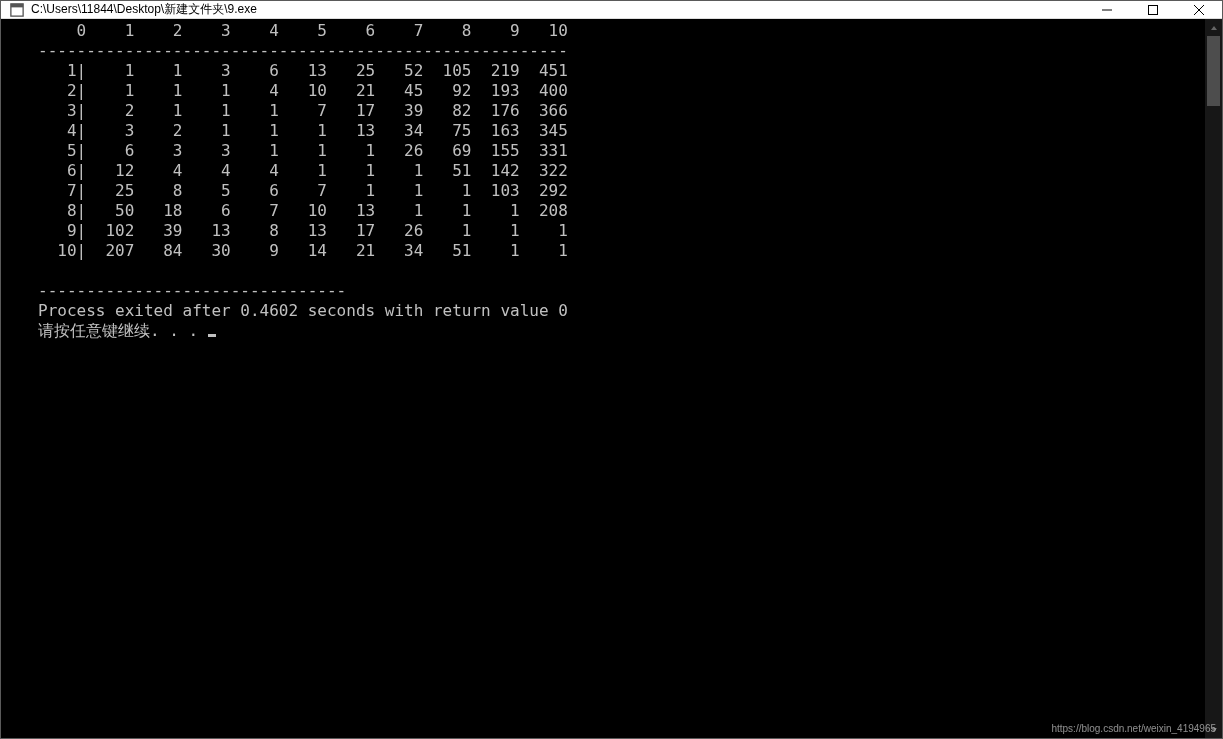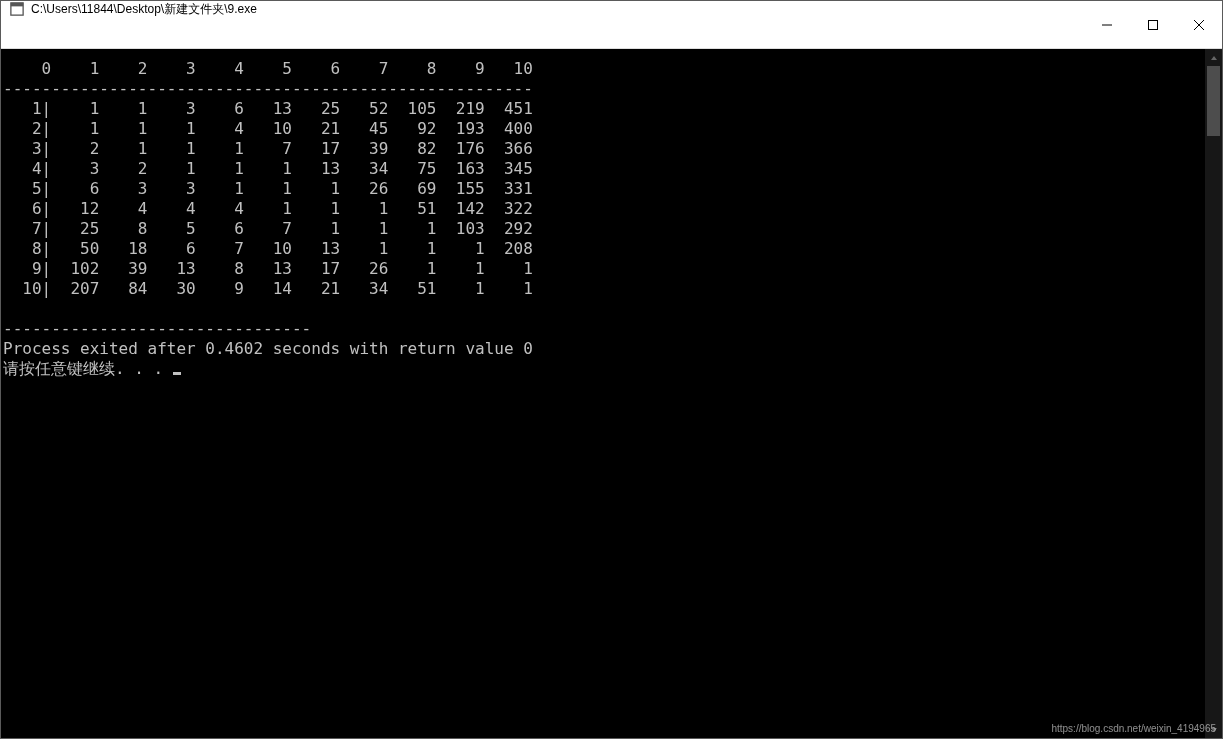--- a/index.html
+++ b/index.html
@@ -17,24 +17,24 @@
     }
     .window {
       width: 100%;
       height: 100%;
       background: #fff;
       border: 1px solid #5a5a5a;
       display: flex;
       flex-direction: column;
     }
     .titlebar {
-      height: 48px;
+      height: 18px;
       background: #fff;
       display: flex;
-      align-items: flex-start;
+      align-items: center;
       border-bottom: 1px solid #ddd;
       flex-shrink: 0;
     }
     .titlebar-icon {
       width: 16px;
       height: 16px;
       margin-left: 8px;
       margin-right: 6px;
       display: flex;
       align-items: center;
@@ -72,21 +72,22 @@
       background: #000;
       position: relative;
       overflow: hidden;
     }
     .console-content {
       font-family: "NSimSun", "SimSun", "Consolas", monospace;
       font-size: 16px;
       line-height: 20px;
       color: #c0c0c0;
       white-space: pre;
-      padding: 10px 0 0 2px;
+      padding: 2px 0 0 2px;
+      margin-left: 35px;
     }
     .scrollbar {
       position: absolute;
       right: 0;
       top: 0;
       width: 17px;
       height: 100%;
       background: #171717;
       display: flex;
       flex-direction: column;

